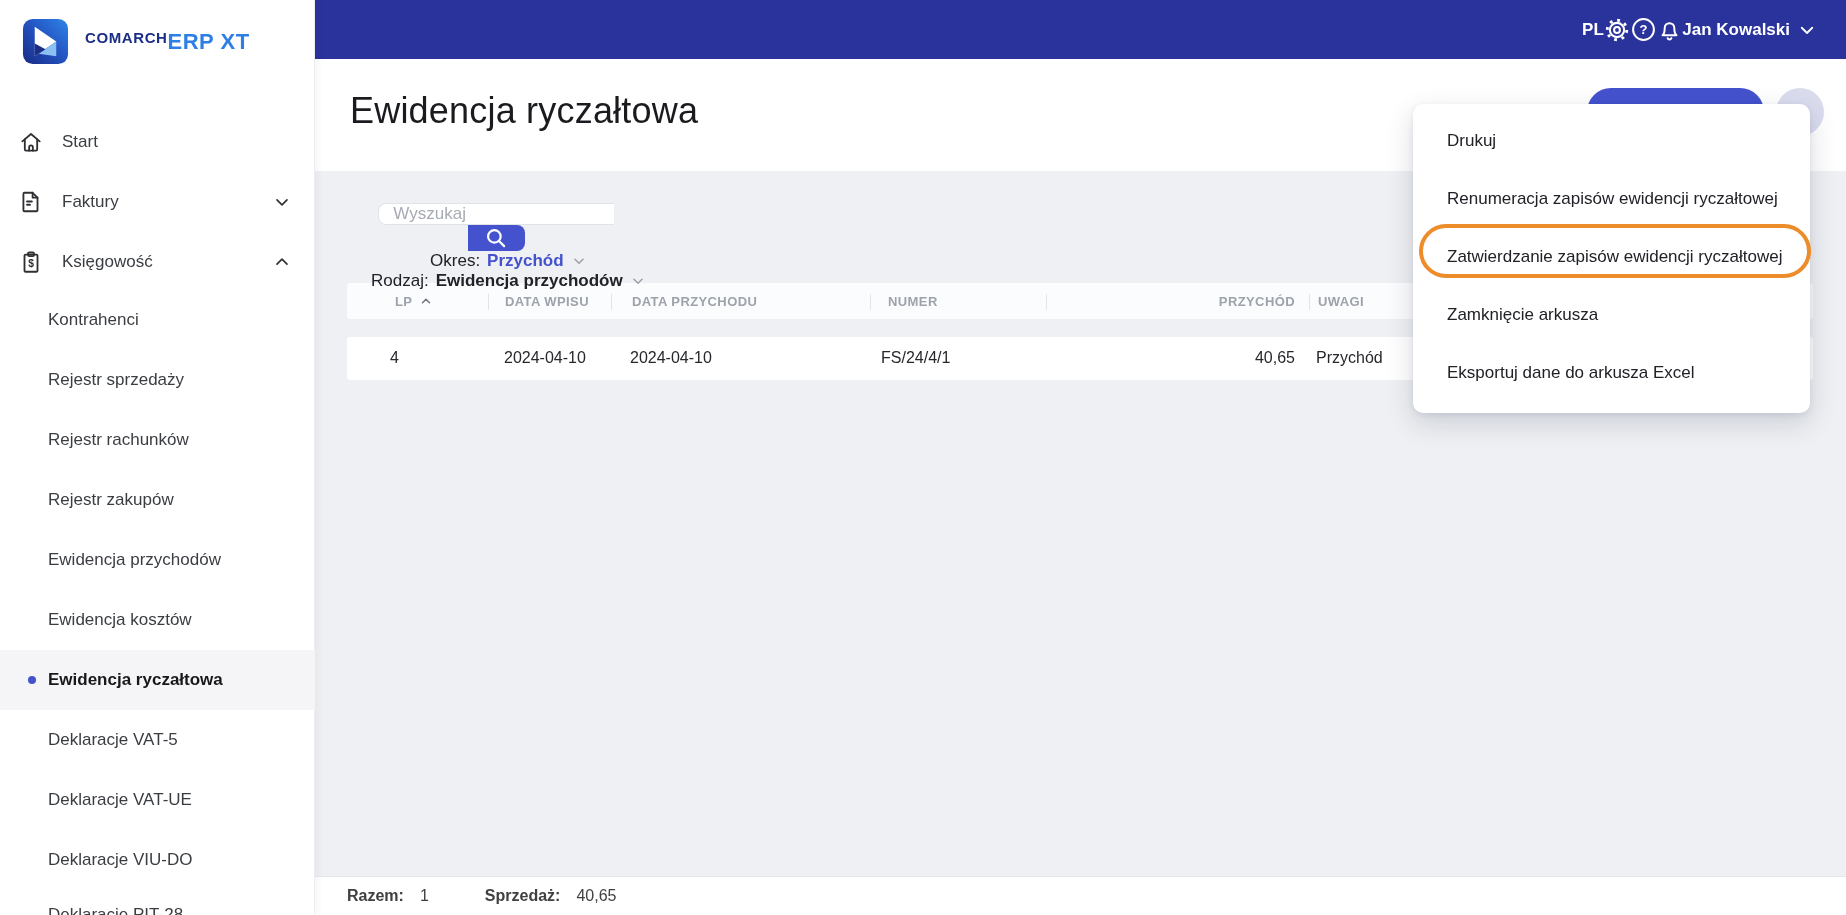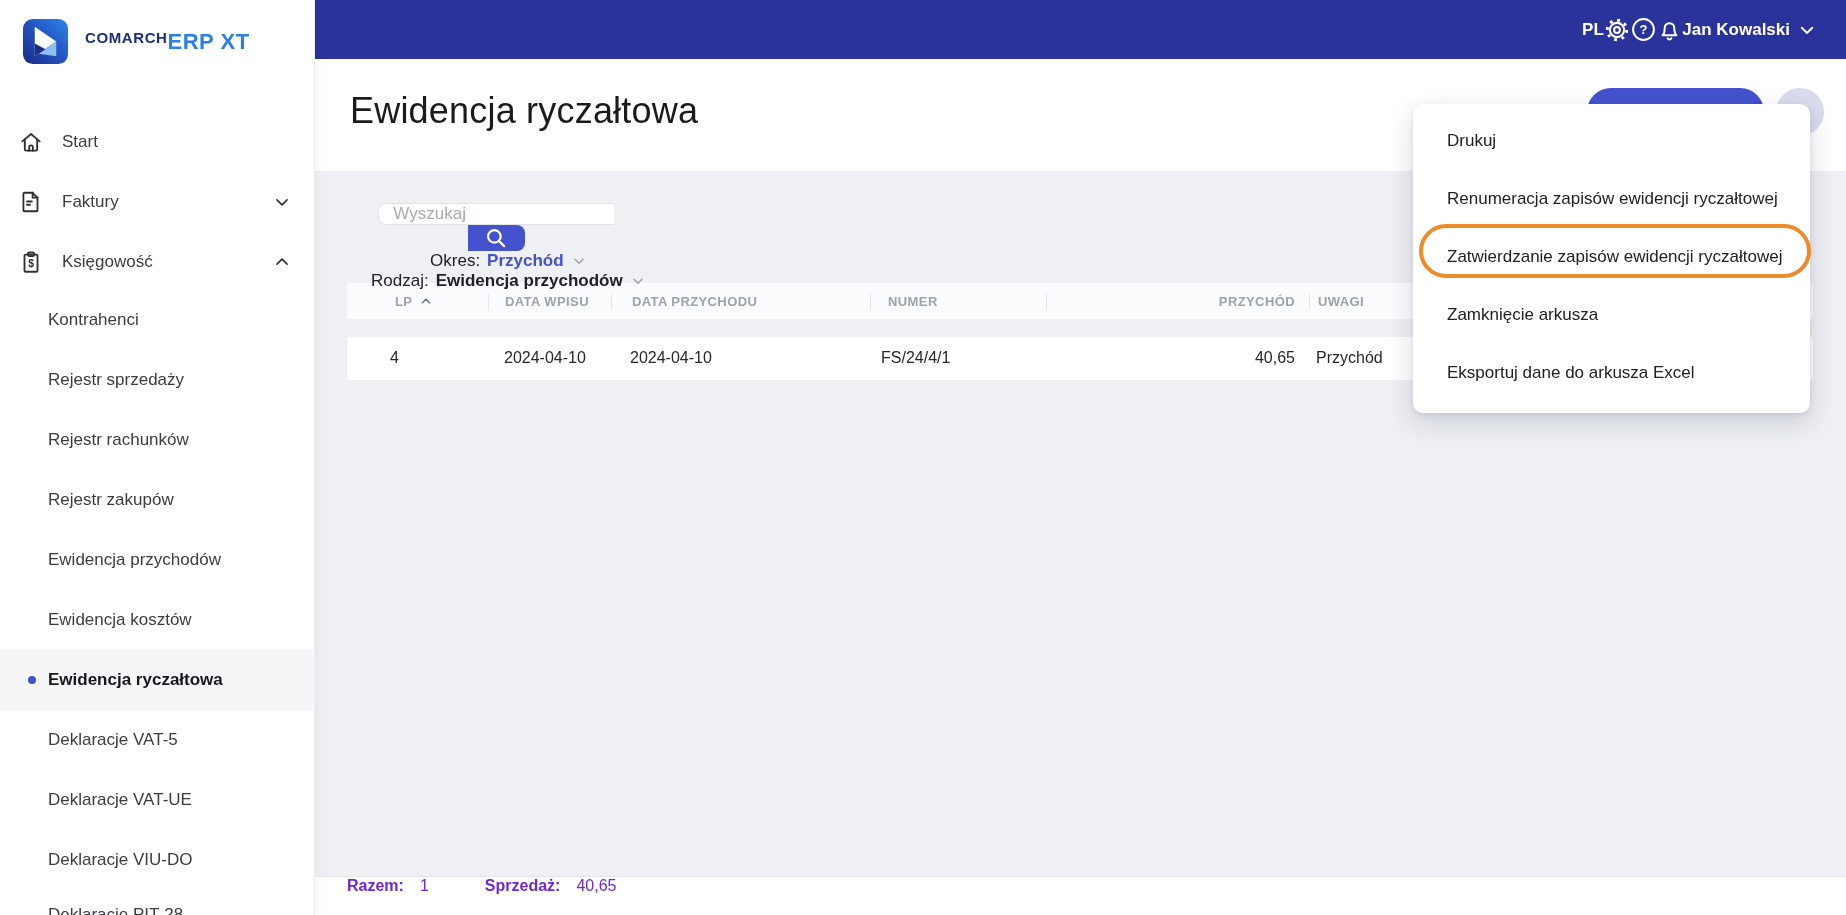--- a/index.html
+++ b/index.html
@@ -106,21 +106,21 @@
     font-size:17px; color:#202227; cursor:pointer; white-space:nowrap;
   }
   .highlight-ring {
     position:absolute; left:1419px; top:224px; width:392px; height:54px;
     border:4px solid #ED8C2B; border-radius:34px; z-index:30; pointer-events:none;
   }
   
   .summary {
     position:absolute; left:315px; top:876px; right:0; height:39px;
     background:#fff; border-top:1px solid #E5E6EA; z-index:6;
-    display:flex; padding-left:32px; font-size:16px; color:#6d28d9;
+    display:flex; align-items:center; padding-left:32px; font-size:16px; color:#404040;
   }
   .sum-label { font-weight:700; }
   .sum-val { margin-left:16px; }
   .sum-gap { margin-left:56px; }
 </style>
 </head>
 <body>
 
 <div class="screen">
 

